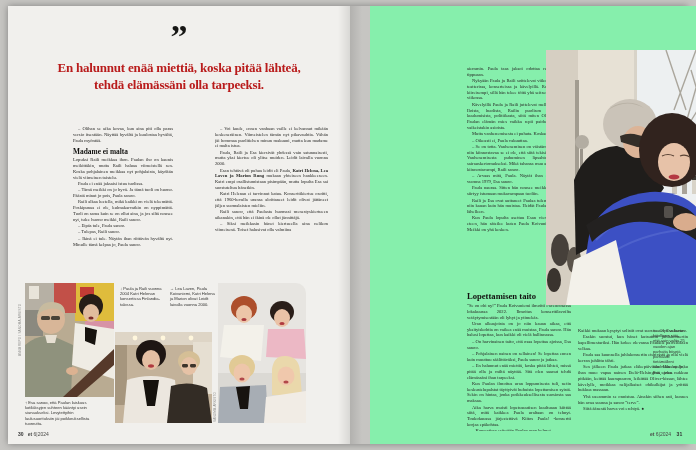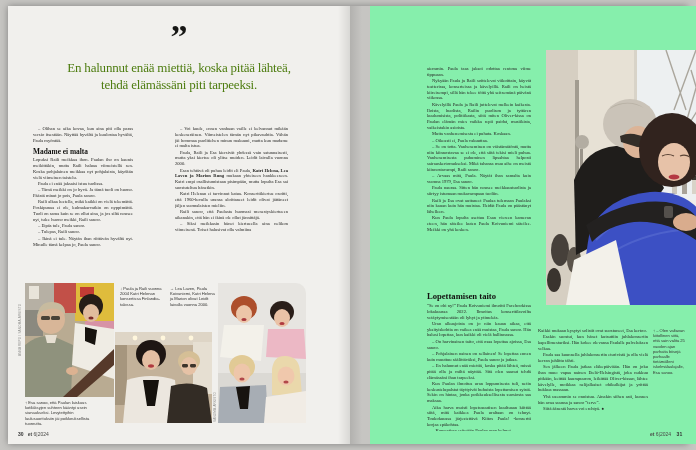--- a/index.html
+++ b/index.html
@@ -2,22 +2,22 @@
 <html><head>
 <meta charset="utf-8">
 <style>
   html,body{margin:0;padding:0;width:696px;height:450px;overflow:hidden;background:#c6c5c2;font-family:"Liberation Serif",serif;}
   .spread{position:absolute;left:8px;top:6px;width:680px;height:438px;box-shadow:0 0 7px rgba(0,0,0,.35);}
   .page{position:absolute;top:0;height:438px;}
   .page-left{left:0;width:342px;background:#f1f0ed;}
   .page-right{left:362px;width:338px;background:#86efac;}
   .gutter{position:absolute;left:330px;top:0;width:24px;height:438px;background:linear-gradient(to right,rgba(0,0,0,0),rgba(0,0,0,.10) 50%,rgba(0,0,0,0));pointer-events:none;}
   .quote-mark{position:absolute;left:0;right:0;top:14px;text-align:center;font-size:34px;line-height:34px;font-weight:bold;color:#161614;}
-  .pull-quote{position:absolute;left:18px;right:18px;top:54px;text-align:center;font-weight:normal;color:#4d7c0f;font-size:13px;line-height:16.5px;letter-spacing:-.2px;}
-  .bodycol{position:absolute;font-size:4.6px;line-height:5.8px;color:#27272$5;color:#272725;text-align:justify;overflow:hidden;}
+  .pull-quote{position:absolute;left:18px;right:18px;top:54px;text-align:center;font-weight:bold;color:#b91c1c;font-size:13px;line-height:16.5px;letter-spacing:-.2px;}
+  .bodycol{position:absolute;font-size:4.6px;line-height:5.8px;color:#27272$5;color:#272725;text-align:justify;overflow:hidden;margin-left:40px;}
   .bodycol p{margin:0 0 .5px 0;}
   .bodycol p.ind{text-indent:5px;}
   .colhead{font-family:"Liberation Serif",serif;font-weight:bold;color:#121210;font-size:7.4px;line-height:9px;margin:3.5px 0 1.5px 0;}
   .colhead.big{font-size:8.6px;line-height:10px;margin:0 0 2px 0;}
   .caption{position:absolute;font-family:"Liberation Sans",sans-serif;font-size:4.1px;line-height:5.2px;color:#333331;text-align:left;}
   .photo{position:absolute;overflow:hidden;}
   .photo svg{display:block;width:100%;height:100%;}
   .vcredit{position:absolute;font-family:"Liberation Sans",sans-serif;font-size:3px;color:#8d8d8b;writing-mode:vertical-rl;transform:rotate(180deg);letter-spacing:.2px;}
   .footer{position:absolute;bottom:7px;font-family:"Liberation Sans",sans-serif;font-size:5px;color:#4a4a48;}
   .footer .num{font-weight:bold;color:#333;}
@@ -27,21 +27,21 @@
 </head>
 <body>
 
 <div class="spread">
 
   <div class="page page-left">
 
     <div class="quote-mark">”</div>
     <div class="pull-quote">
       <div>En halunnut enää miettiä, koska pitää lähteä,</div>
-      <div>tehdä elämässäni piti tarpeeksi.</div>
+      <div>tehdä elämässäni olla tarpeeksi.</div>
     </div>
 
     <div class="bodycol" style="left:25px;top:120px;width:100px;height:142px;">
       <p class="ind">– Olihan se aika kovaa, kun aina piti olla paras versio itsestään. Näyttää hyvältä ja kuulostaa hyvältä, Paula myöntää.</p>
       <div class="colhead">Madame ei malta</div>
       <p>Lopuksi Raili meikkaa ihon. Paulan iho on kaunis meikittäkin, mutta Raili haluaa viimeistellä sen. Koska pohjalainen meikkaa nyt pohjalaista, käydään vielä viimeinen taistelu.</p>
       <p class="ind">Paula ei enää jaksaisi istua tuolissa.</p>
       <p class="ind">– Tämä meikki on jo hyvä. Ja tämä tuoli on huono. Päästä minut jo pois, Paula sanoo.</p>
       <p class="ind">Raili alkaa luetella, mikä kaikki on vielä tekemättä. Poskipunaa ei ole, kulmakarvatkin on nyppimättä. Tuoli on sama kuin se on ollut aina, ja jos siltä nousee nyt, tulee huono meikki, Raili sanoo.</p>
       <p class="ind">– Eipäs tule, Paula sanoo.</p>

